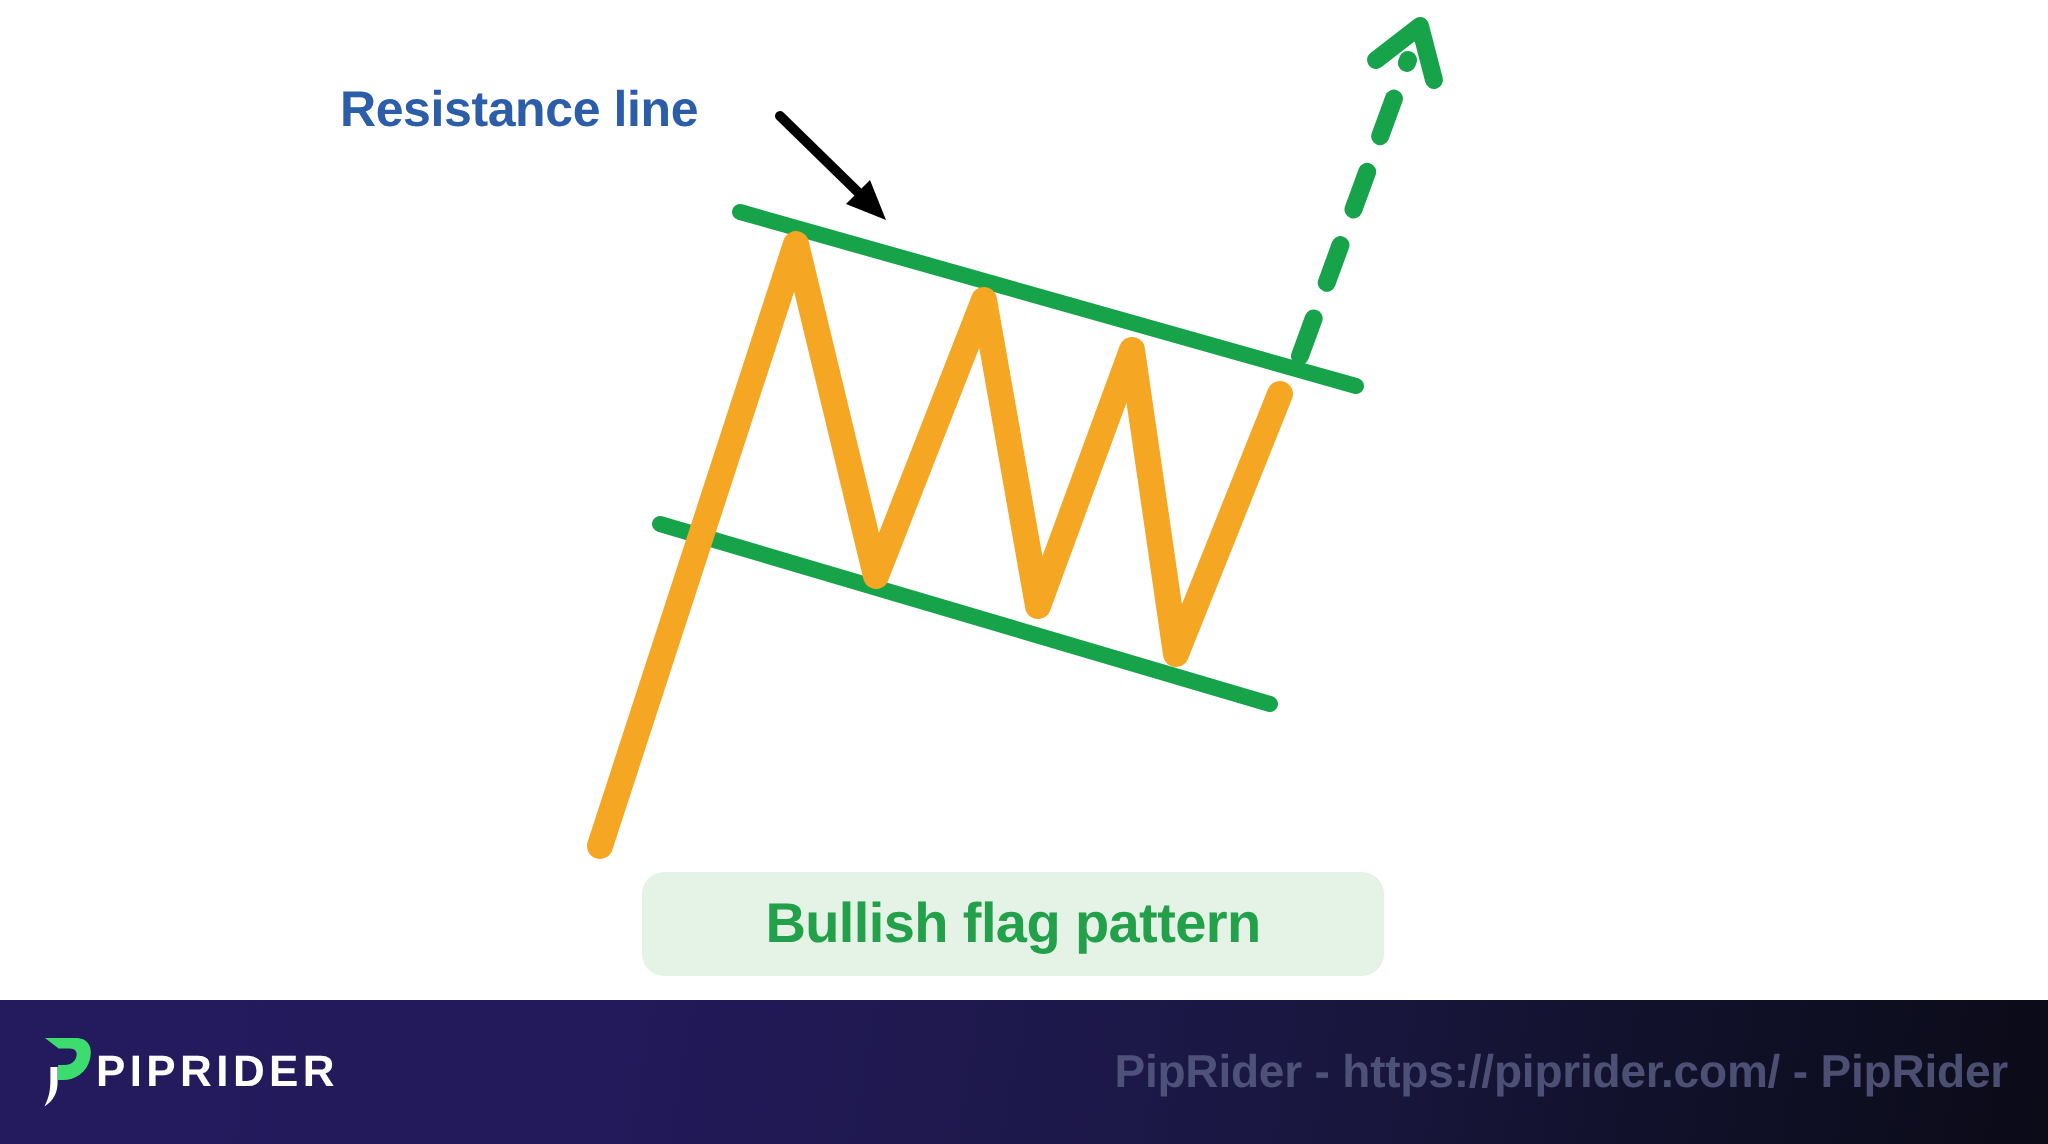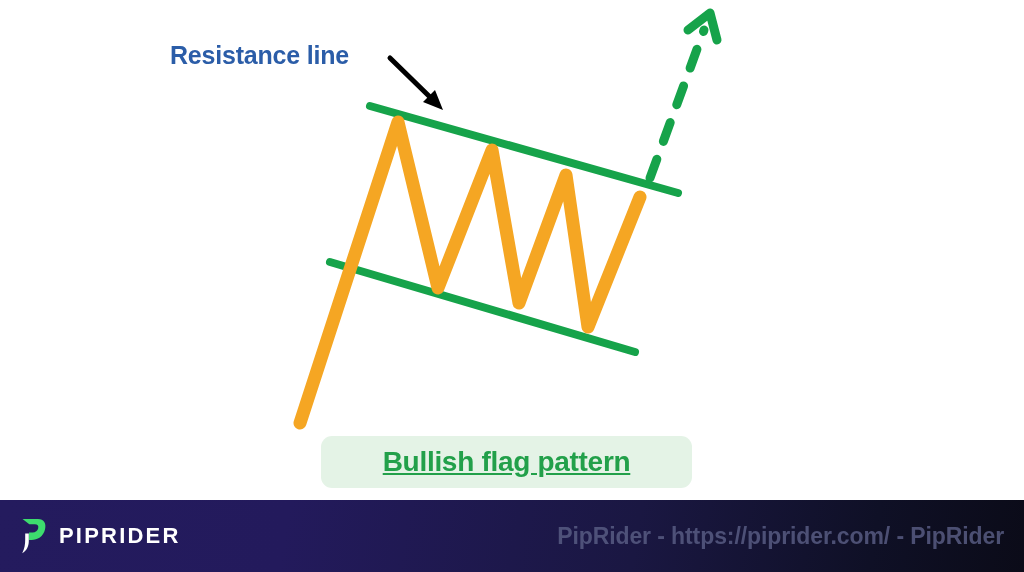--- a/index.html
+++ b/index.html
@@ -63,21 +63,20 @@
     display: flex;
     align-items: center;
     justify-content: center;
   }
   #pattern-caption-text {
     font-size: 28px;
     font-weight: bold;
     color: #22a04a;
     letter-spacing: -0.3px;
     white-space: nowrap;
-    text-decoration: underline;
   }
 
   
   #footer {
     position: absolute;
     left: 0;
     top: 500px;
     width: 1024px;
     height: 72px;
     background: linear-gradient(100deg, #241b5e 0%, #231a5c 28%, #1a1742 62%, #0f1026 85%, #0b0b18 100%);
@@ -89,21 +88,21 @@
     align-items: center;
     margin-left: 17px;
   }
   #brand-mark {
     width: 30px;
     height: 38px;
     flex: none;
     display: block;
   }
   #brand-name {
-    margin-left: 12px;
+    margin-left: 1px;
     font-size: 22px;
     font-weight: bold;
     color: #ffffff;
     letter-spacing: 2.2px;
   }
   #watermark {
     position: absolute;
     right: 20px;
     top: 50%;
     transform: translateY(-50%);

